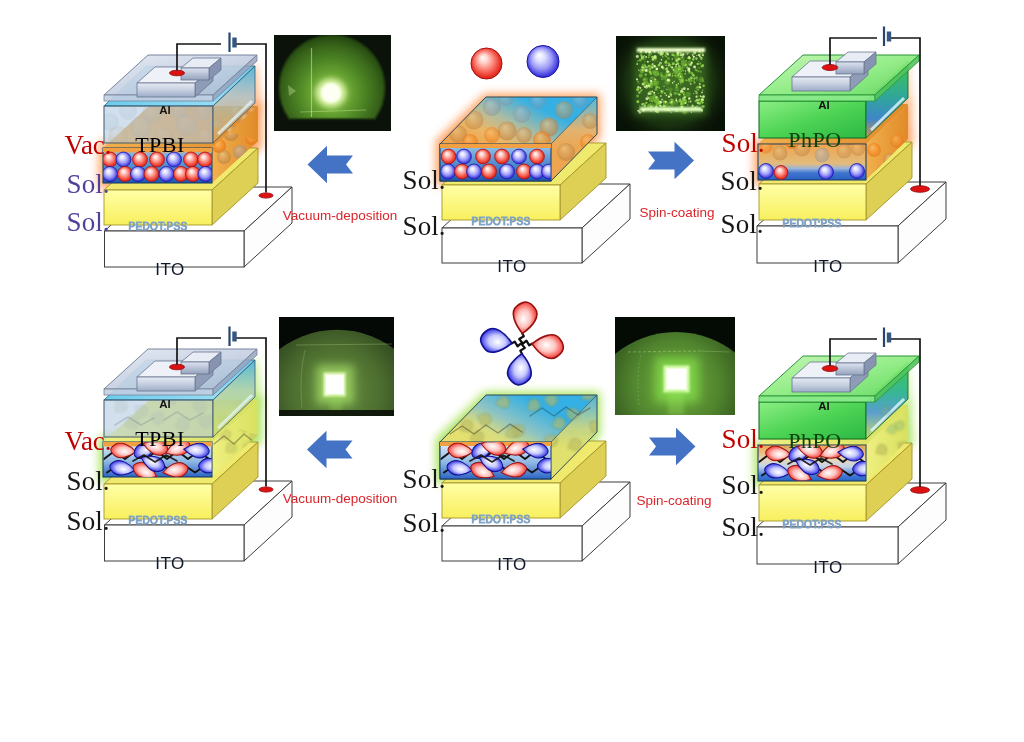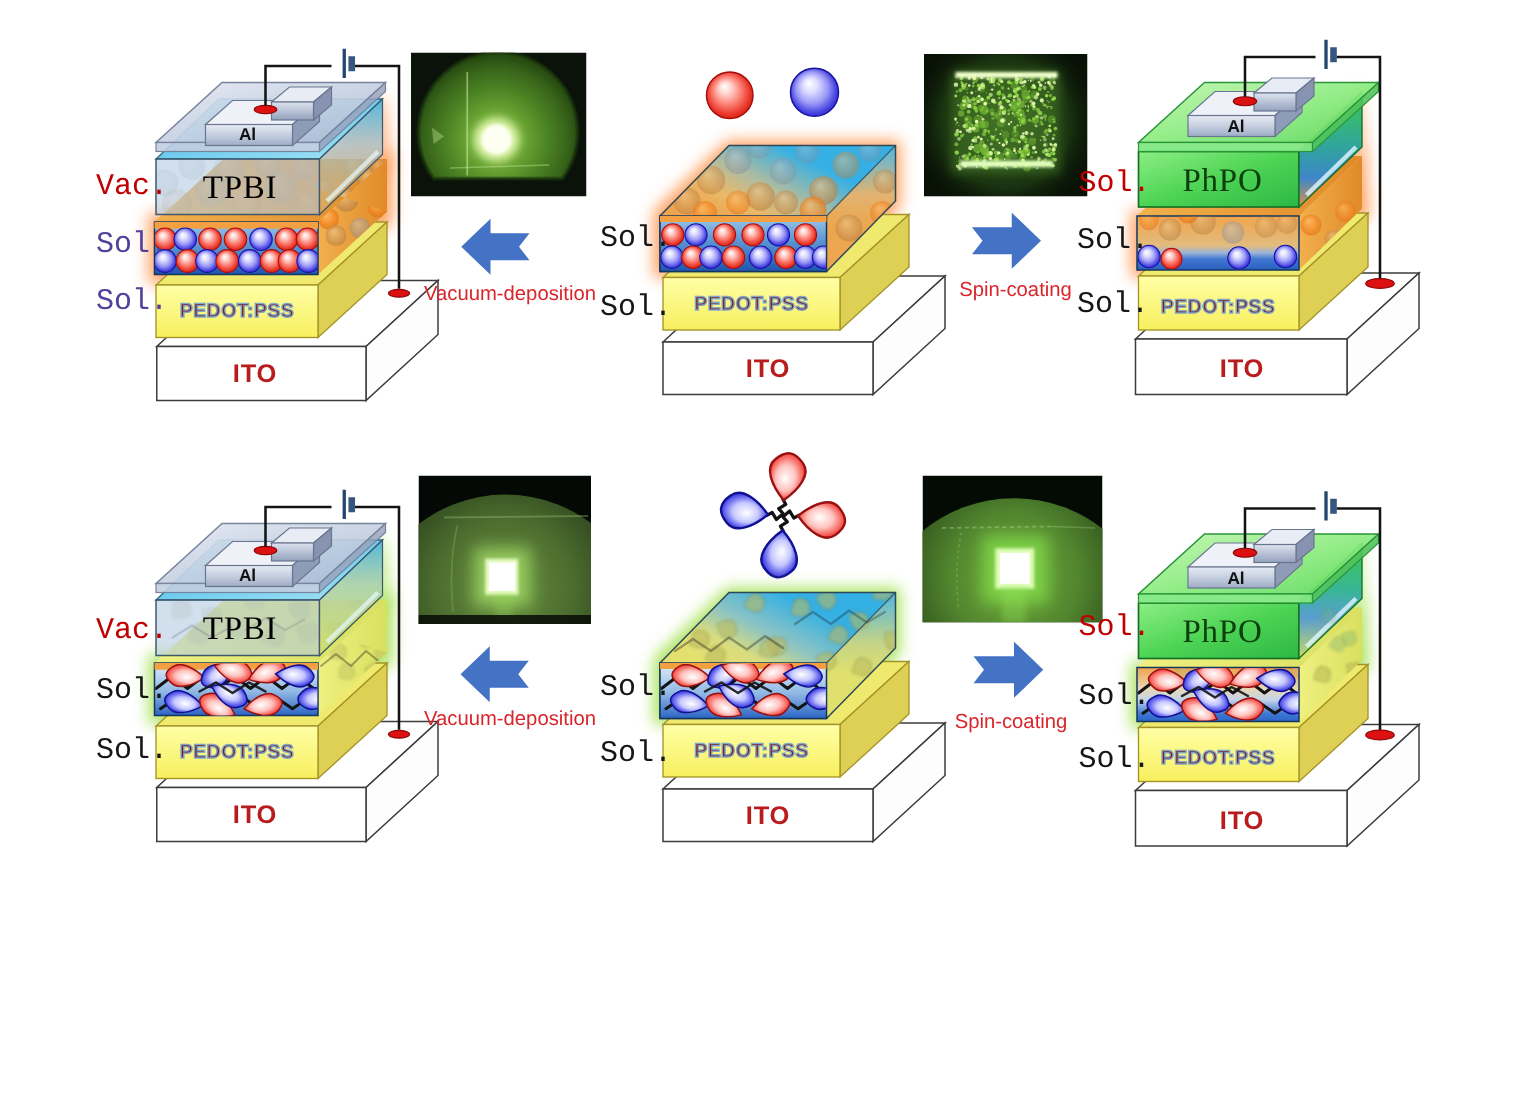--- a/index.html
+++ b/index.html
@@ -1,25 +1,25 @@
 <!DOCTYPE html>
 <html><head>
 <meta charset="utf-8">
 <style>
   html,body{margin:0;padding:0;background:#ffffff;}
   #stage{position:relative;width:1024px;height:742px;background:#ffffff;overflow:hidden;
          font-family:"Liberation Sans",sans-serif;}
   #art{position:absolute;left:0;top:0;}
-  .lbl{position:absolute;transform:translate(-50%,-50%);white-space:nowrap;line-height:1;}
-  .serif{font-family:Liberation Mono, monospace;font-size:20px;}
+  .lbl{position:absolute;transform:translate(-50%,-50%);white-space:nowrap;line-height:1;margin-top:20px;}
+  .serif{font-family:Liberation Serif, serif;font-size:27px;}
   .layer-serif{font-family:"Liberation Serif","DejaVu Serif",serif;font-size:22px;letter-spacing:.5px;}
   .proc{font-weight:normal;font-size:13.5px;}
-  .ito{font-weight:bold;font-size:17px;color:#b91c1c;letter-spacing:.5px;}
+  .ito{font-weight:normal;font-size:17px;color:#0f172a;letter-spacing:.5px;}
   .al{font-weight:bold;font-size:11.5px;color:#101010;}
-  .pedot{font-weight:bold;font-size:13px;color:#7f1d1d;-webkit-text-stroke:1px rgba(125,168,204,.95);
+  .pedot{font-weight:normal;font-size:10px;color:#7f1d1d;-webkit-text-stroke:1px rgba(125,168,204,.95);
          letter-spacing:.3px;}
 </style>
 </head>
 <body>
 
 <div id="stage">
   <svg id="art" width="1024" height="742" viewBox="0 0 1024 742">
       <defs>
         <radialGradient id="sphR" cx="50%" cy="50%" r="60%" fx="38%" fy="30%">
           <stop offset="0" stop-color="#ffffff" stop-opacity="1"></stop>

